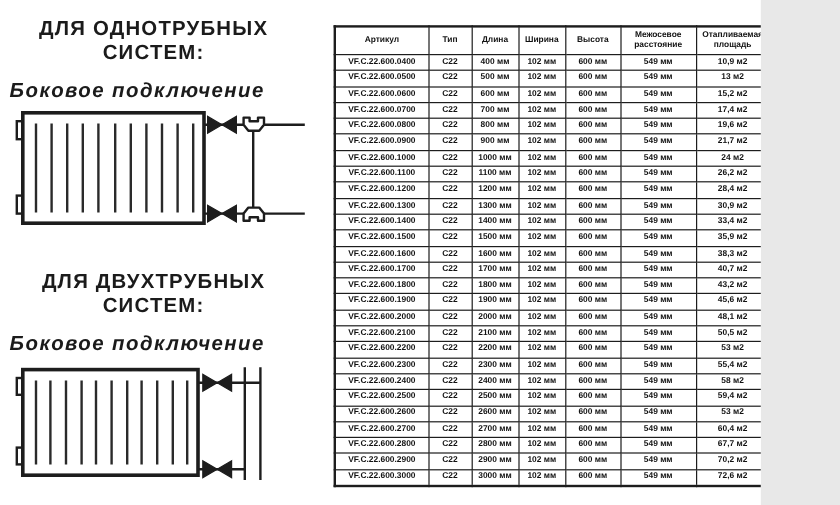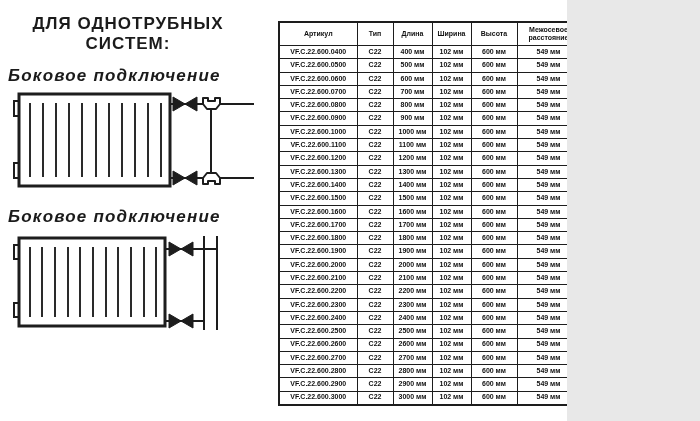--- a/index.html
+++ b/index.html
@@ -1,17 +1,17 @@
 <!DOCTYPE html>
 <html><head>
 <meta charset="utf-8">
 <style>
   html,body{margin:0;padding:0;background:#e8e8e8;}
   .page{
-    position:relative;width:567px;height:421px;background:#ffffff;
+    position:relative;width:634px;height:421px;background:#ffffff;
     font-family:"Liberation Sans",sans-serif;color:#1d1d1d;overflow:hidden;
   }
   
   .left-panel{position:absolute;left:6px;top:0;width:256px;}
   .hd{
     width:244px;margin:14px 0 0 0;font-size:17px;font-weight:bold;
     letter-spacing:1px;line-height:20px;text-align:center;color:#1b1b1b;
   }
   .hd2{margin-top:30px;}
   .sub{
@@ -61,20 +61,21 @@
       <path class="fitting" d="M197,8 h5 v3 h7 v-3 h5 v6 l-4,5 h-9 l-4,-5 z"></path>
 
       <path class="pipe" d="M205,19 V85"></path>
 
       <path class="pipe" d="M164,88 H248"></path>
       <polygon class="valve" points="167,81 167,95 179,88"></polygon>
       <polygon class="valve" points="191,81 191,95 179,88"></polygon>
       <path class="fitting" d="M197,94 h5 v-3 h7 v3 h5 v-6 l-4,-5 h-9 l-4,5 z"></path>
     </svg>
 
+    <div class="hd hd2">ДЛЯ ДВУХТРУБНЫХ СИСТЕМ:</div>
     <div class="sub">Боковое подключение</div>
 
     <svg class="diagram" width="250" height="105" viewBox="0 0 250 105">
       <rect class="tab" x="8" y="14" width="6" height="14"></rect>
       <rect class="tab" x="8" y="72" width="6" height="14"></rect>
       <rect class="frame" x="13" y="7" width="146" height="88"></rect>
       <path class="fin" d="M24,16 V86 M36,16 V86 M49,16 V86 M62,16 V86 M74,16 V86 M87,16 V86 M100,16 V86 M112,16 V86 M125,16 V86 M138,16 V86 M150,16 V86"></path>
 
       <path class="pipe" d="M198,5 V99"></path>
       <path class="pipe" d="M211,5 V99"></path>

